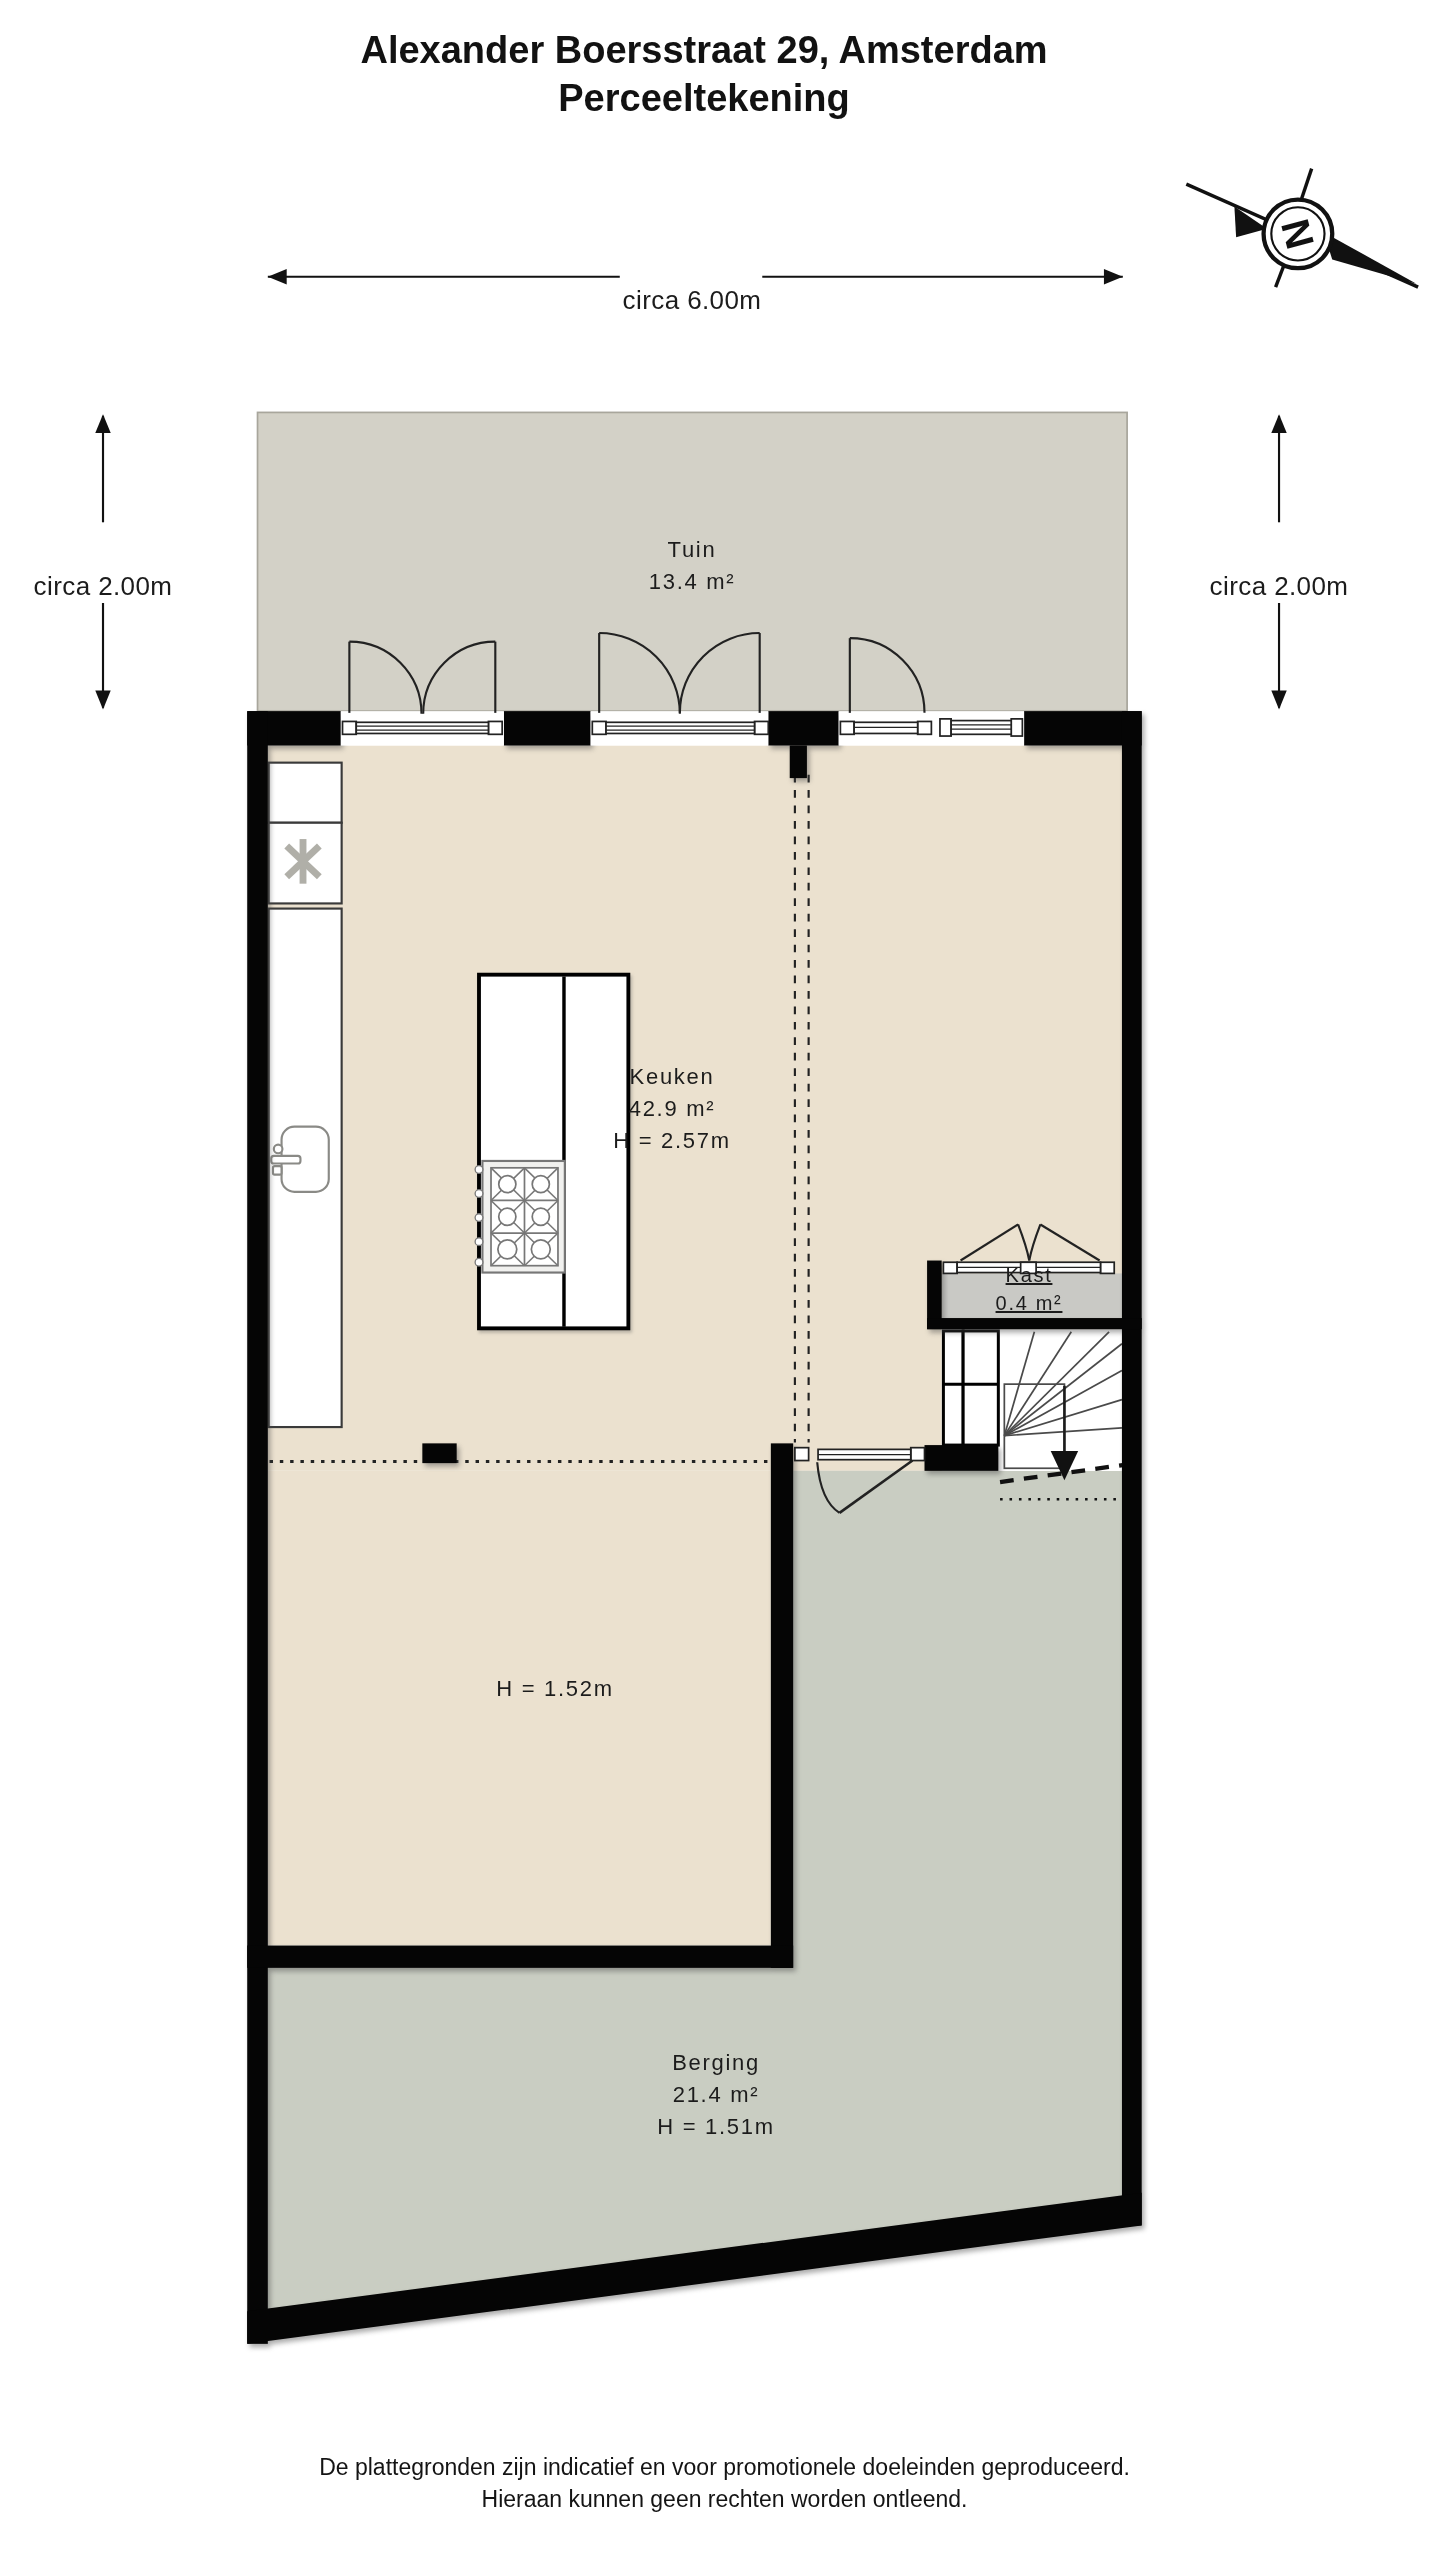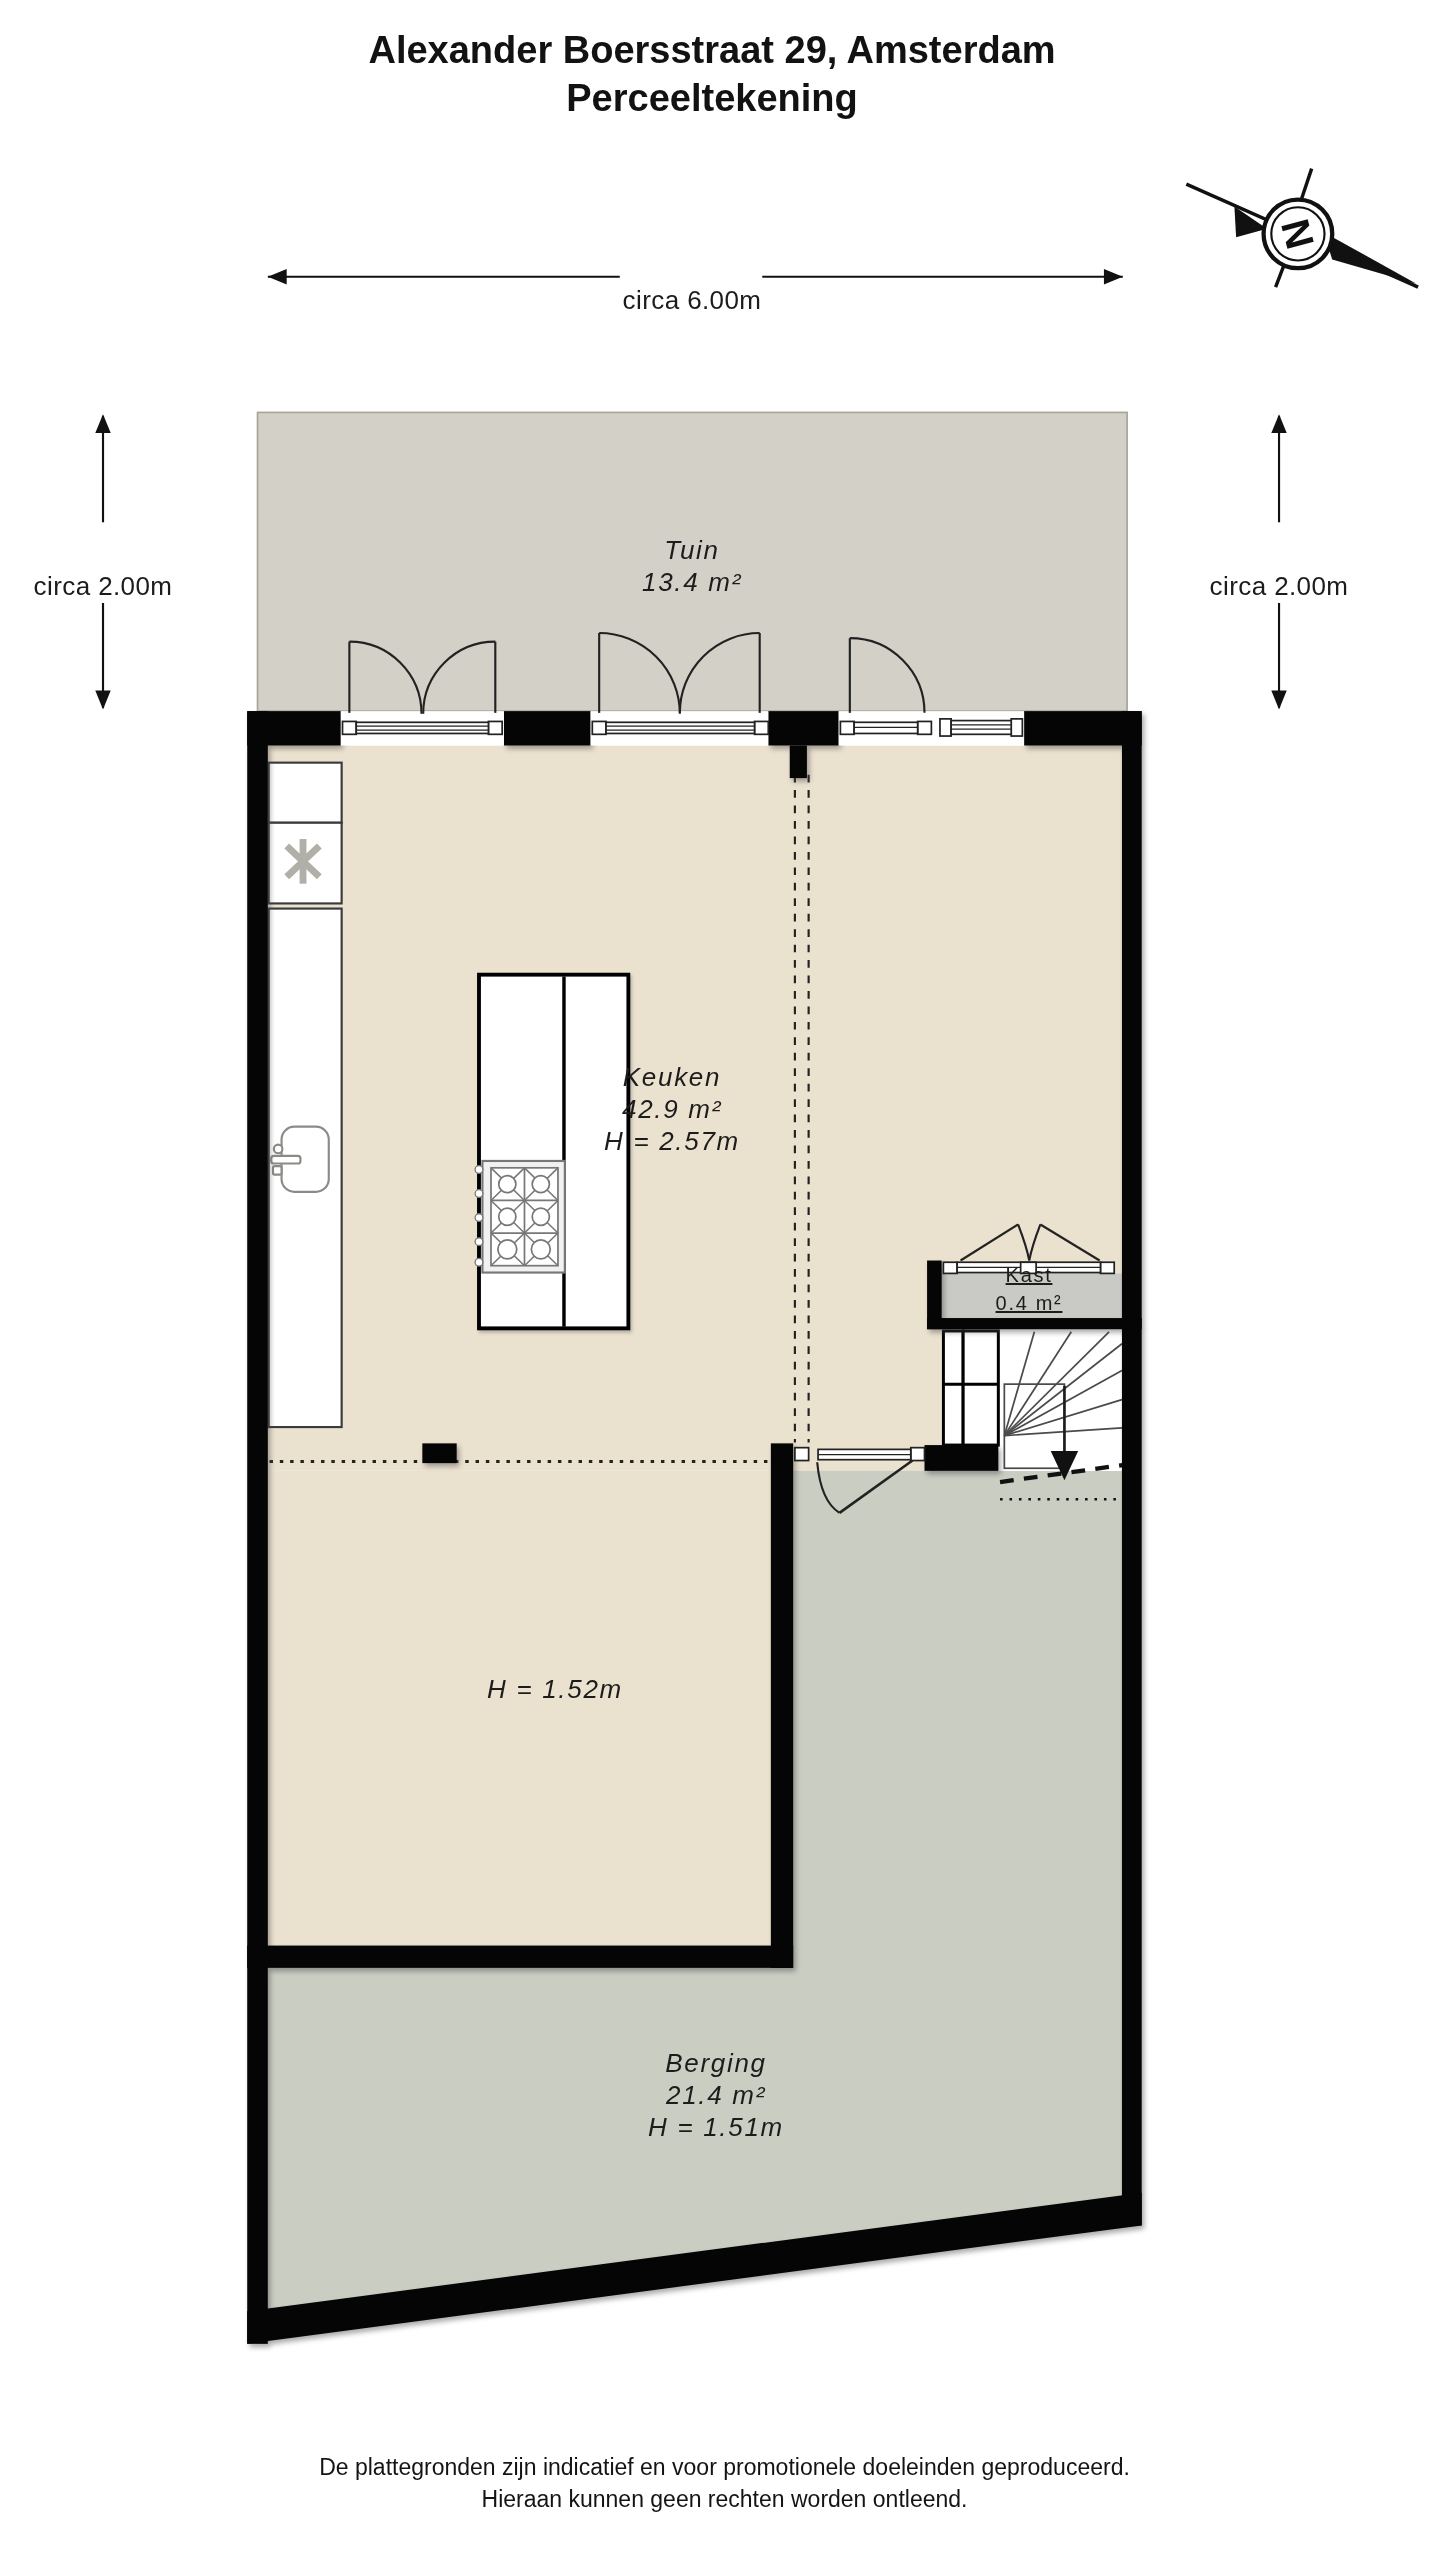--- a/index.html
+++ b/index.html
@@ -1,23 +1,23 @@
 <!DOCTYPE html>
 <html style="font-size:13.7px"><head>
 <meta charset="utf-8">
 <style>
   html,body{margin:0;padding:0;background:#ffffff;}
   .page{position:relative;width:1449px;height:2576px;background:#ffffff;overflow:hidden;
         font-family:"Liberation Sans", sans-serif;color:#111;}
   .title{position:absolute;top:26px;left:0;width:1408px;text-align:center;
-         font-size:38px;font-weight:bold;line-height:48px;color:#121212;padding-left:8px;}
+         font-size:38px;font-weight:bold;line-height:48px;color:#121212;}
   #plan-svg{position:absolute;left:0;top:0;}
   .lbl{position:absolute;transform:translateX(-50%);text-align:center;white-space:nowrap;
        color:#1c1c1c;letter-spacing:1.7px;}
-  .room-lbl{font-size:26px;line-height:32px;font-style:italic;}
+  .room-lbl{font-size:22px;line-height:32px;}
   .kast-lbl{font-size:20px;line-height:27.5px;text-decoration:underline;}
   .dim-lbl{font-size:26px;letter-spacing:0.4px;margin-top:24px;}
   .footer{position:absolute;top:2451px;left:0;width:100%;text-align:center;
           font-size:23px;line-height:32px;color:#141414;}
   .walls{filter:drop-shadow(3px 4px 3px rgba(70,70,70,0.45));}
   .islandshadow{filter:drop-shadow(2px 3px 2px rgba(90,90,90,0.35));}
 </style>
 </head>
 <body>
 

